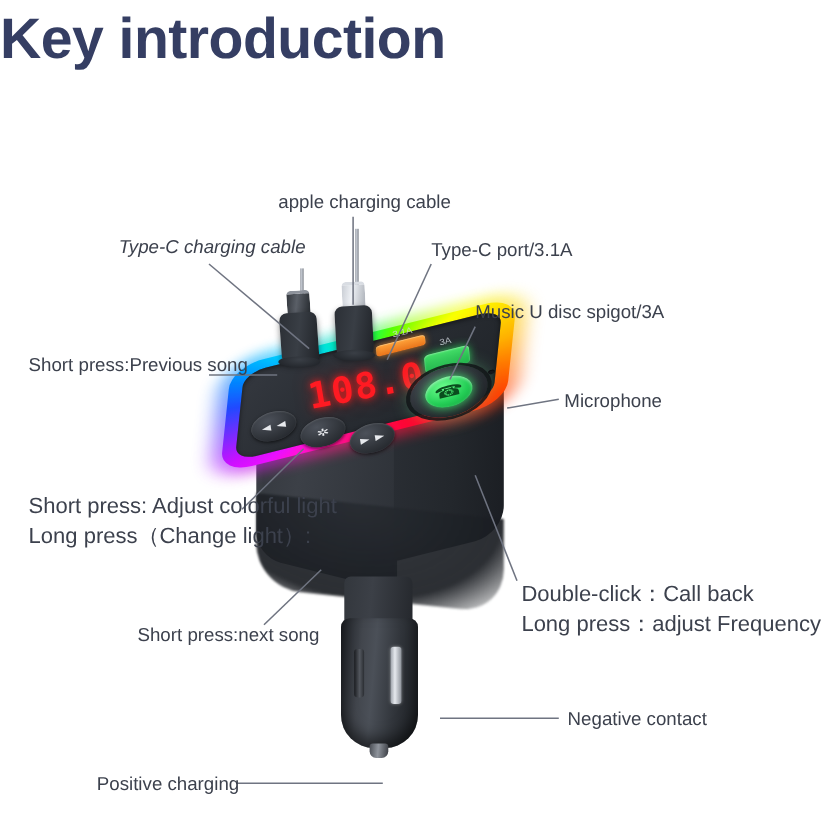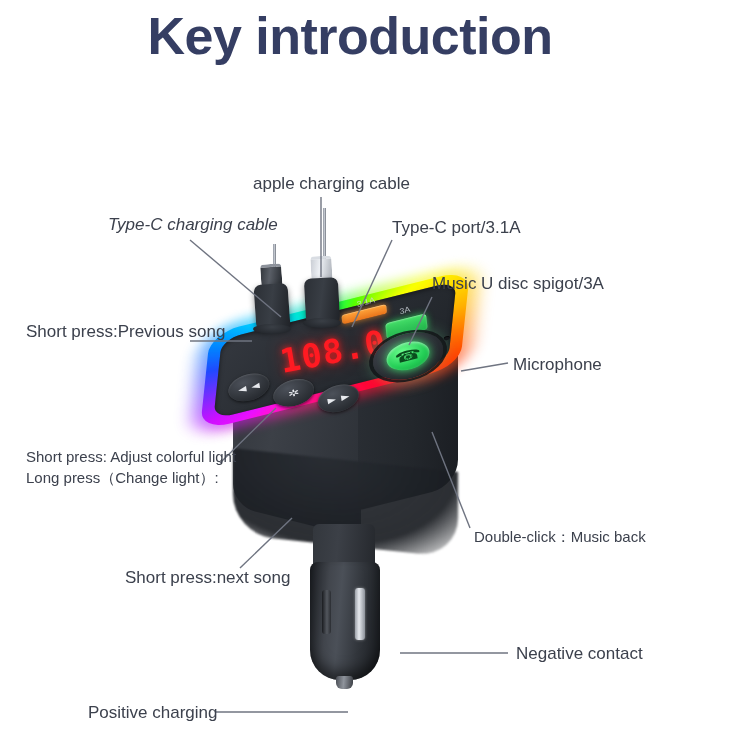--- a/index.html
+++ b/index.html
@@ -22,39 +22,38 @@
     width: 750px;
     height: 750px;
   }
 
   
   .page-title {
     position: absolute;
     left: 0;
     top: 4px;
     width: 700px;
-    text-align: center;
     font-size: 52px;
     font-weight: 700;
     letter-spacing: -0.5px;
     color: #353e63;
     line-height: 1.25;
   }
 
   
   .label {
     position: absolute;
     font-size: 17px;
     color: #3c414d;
     line-height: 1.42;
     white-space: nowrap;
     font-weight: 400;
   }
   .label.small {
-    font-size: 15px;
+    font-size: 20px;
   }
   .label .ln { display: block; }
 
   
   #leaders {
     position: absolute;
     left: 0; top: 0;
     width: 750px; height: 750px;
     pointer-events: none;
   }
@@ -460,20 +459,21 @@
   <div class="label" style="left:26px; top:320px;">Short press:Previous song</div>
 
   <div class="label small" style="left:26px; top:446px;">
     <span class="ln">Short press: Adjust colorful light</span>
     <span class="ln">Long press（Change light）:</span>
   </div>
 
   <div class="label" style="left:125px; top:566px;">Short press:next song</div>
 
   <div class="label small" style="left:474px; top:526px;">
-    <span class="ln">Double-click：Music back</span>
+    <span class="ln">Double-click：Call back</span>
+    <span class="ln">Long press：adjust Frequency</span>
   </div>
 
   <div class="label" style="left:516px; top:642px;">Negative contact</div>
 
   <div class="label" style="left:88px; top:701px;">Positive charging</div>
 
 </div>
 
 </body></html>

